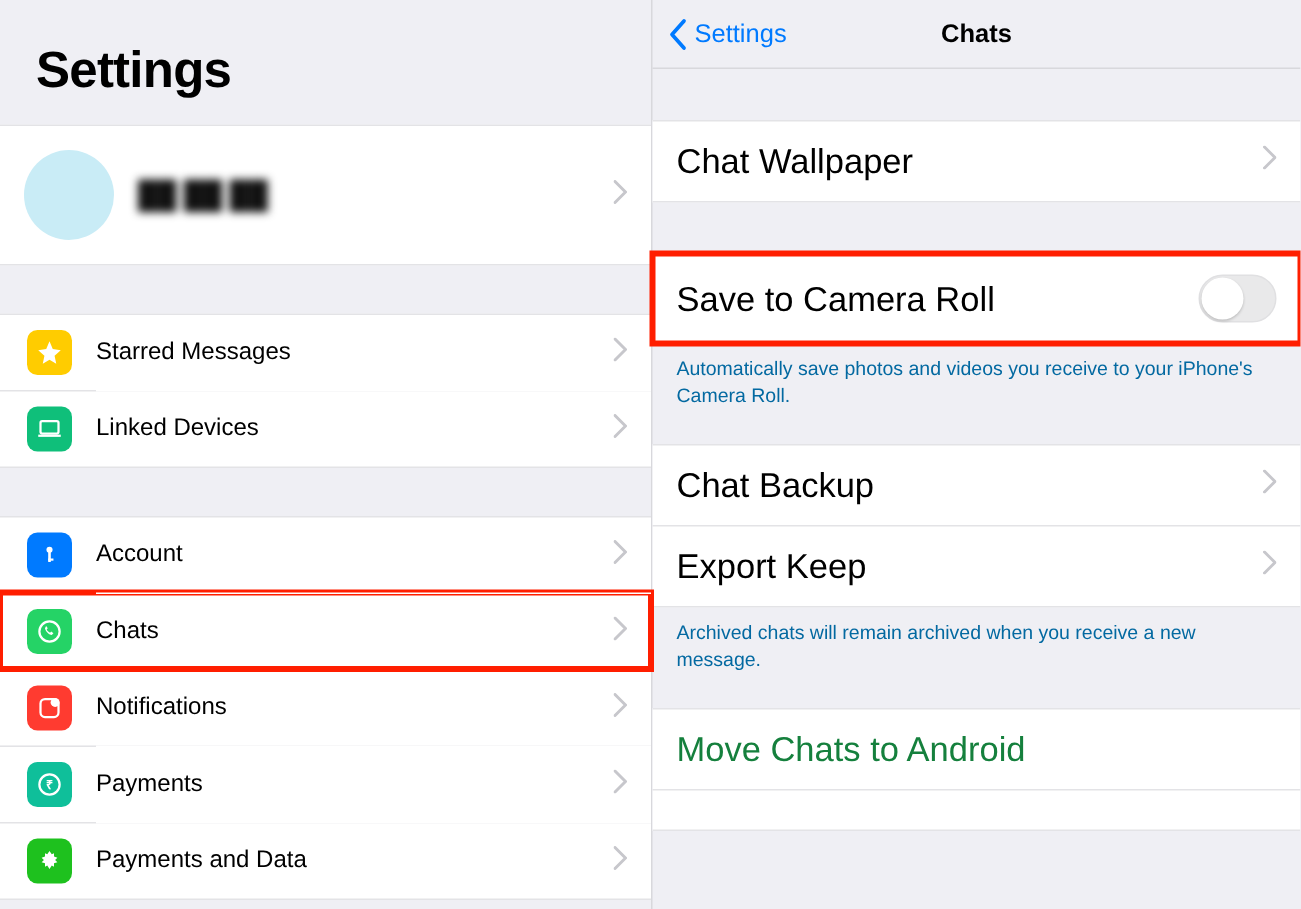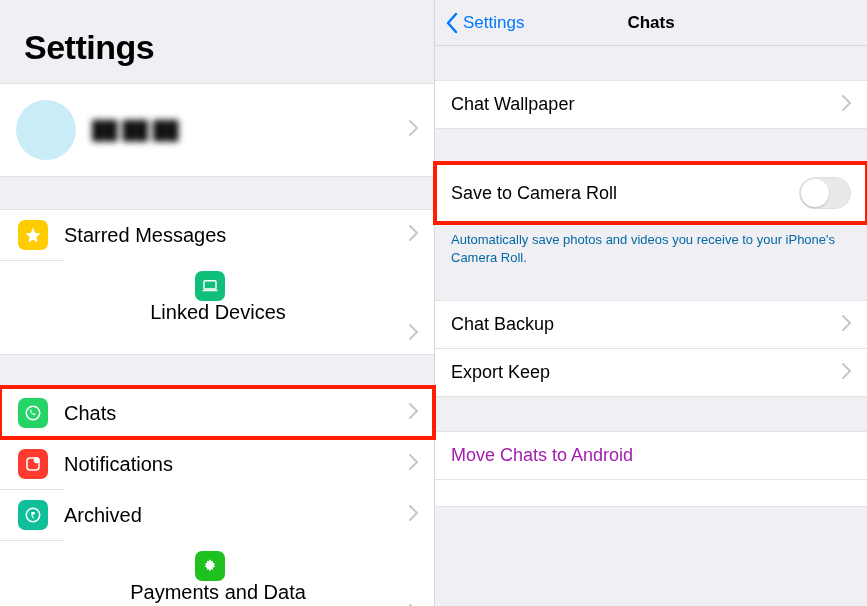--- a/index.html
+++ b/index.html
@@ -53,35 +53,35 @@
   }
   .group { margin-top: 32px; }
   .row {
     display: flex;
     align-items: center;
     background: #fff;
     padding: 10px 16px 10px 18px;
     border-top: 1px solid #e3e3e6;
     position: relative;
   }
-  .row:last-child { border-bottom: 1px solid #e3e3e6; flex-direction: column; }
+  .row:last-child { border-bottom: 1px solid #e3e3e6; }
   .row + .row::before {
     content: "";
     position: absolute;
     top: -1px; left: 64px; right: 0;
     height: 1px; background: #fff;
   }
   .icon-box {
     width: 30px; height: 30px;
     border-radius: 7px;
     display: flex; align-items: center; justify-content: center;
     flex-shrink: 0;
     margin-right: 16px;
   }
-  .row-label { font-size: 20px; }
+  .row-label { font-size: 16px; }
   .highlight-red {
     outline: 4px solid #ff1e00;
     outline-offset: -2px;
     z-index: 2;
   }
 
   
   .ic-star { background:#ffcc00; }
   .ic-star svg { fill:#fff; width:18px; height:18px; }
   .ic-linked { background:#0fbf7a; }
@@ -116,32 +116,32 @@
   .back svg { stroke:#007aff; }
   .nav-title {
     position: absolute;
     left: 0; right: 0;
     text-align: center;
     font-size: 17px;
     font-weight: 600;
     pointer-events: none;
   }
   .r-group { margin-top: 34px; }
-  .r-group-sm { margin-top: 34px; }
+  .r-group-sm { margin-top: 24px; }
   .r-row {
     display: flex;
     align-items: center;
     background: #fff;
     padding: 13px 16px;
     border-top: 1px solid #e3e3e6;
     position: relative;
   }
   .r-row:last-child { border-bottom: 1px solid #e3e3e6; }
-  .r-label { font-size: 18px; }
-  .r-link { color:#a21caf; }
+  .r-label { font-size: 23px; }
+  .r-link { color:#15803d; }
   .footer-note {
     color:#0369a1;
     font-size: 13px;
     padding: 8px 12px 0 16px;
     line-height: 1.35;
   }
   .toggle {
     margin-left: auto;
     width: 52px; height: 32px;
     border-radius: 16px;
@@ -208,20 +208,35 @@
       <span class="row-label">Linked Devices</span>
       <span class="chevron">
         <svg width="9" height="16" viewBox="0 0 9 16">
             <path d="M1 1l7 7-7 7" stroke="#c7c7cc" stroke-width="2" fill="none" stroke-linecap="round" stroke-linejoin="round"></path>
           </svg>
       </span>
     </div>
   </div>
 
   <div class="group">
+    <div class="row">
+      <div class="icon-box ic-account">
+        <svg viewBox="0 0 24 24">
+            <circle cx="12" cy="6" r="3.5" fill="#fff"></circle>
+            <rect x="10.5" y="8" width="3" height="12" fill="#fff"></rect>
+            <rect x="10.5" y="16" width="6" height="2.5" fill="#fff"></rect>
+          </svg>
+      </div>
+      <span class="row-label">Account</span>
+      <span class="chevron">
+        <svg width="9" height="16" viewBox="0 0 9 16">
+            <path d="M1 1l7 7-7 7" stroke="#c7c7cc" stroke-width="2" fill="none" stroke-linecap="round" stroke-linejoin="round"></path>
+          </svg>
+      </span>
+    </div>
     <div class="row highlight-red">
       <div class="icon-box ic-chats">
         <svg viewBox="0 0 24 24">
             <circle cx="12" cy="12" r="9" fill="none" stroke="#fff" stroke-width="2"></circle>
             <path d="M8 9c0 0 1 5 6 6l1.5-1.5-2-1.5-1 1c-1.5-0.5-2.5-1.5-3-3l1-1L9 7 8 9z" fill="#fff"></path>
           </svg>
       </div>
       <span class="row-label">Chats</span>
       <span class="chevron">
         <svg width="9" height="16" viewBox="0 0 9 16">
@@ -243,21 +258,21 @@
           </svg>
       </span>
     </div>
     <div class="row">
       <div class="icon-box ic-pay">
         <svg viewBox="0 0 24 24">
             <circle cx="12" cy="12" r="9" fill="none" stroke="#fff" stroke-width="2"></circle>
             <text x="12" y="16" text-anchor="middle" font-size="11" fill="#fff" font-weight="bold">₹</text>
           </svg>
       </div>
-      <span class="row-label">Archived</span>
+      <span class="row-label">Payments</span>
       <span class="chevron">
         <svg width="9" height="16" viewBox="0 0 9 16">
             <path d="M1 1l7 7-7 7" stroke="#c7c7cc" stroke-width="2" fill="none" stroke-linecap="round" stroke-linejoin="round"></path>
           </svg>
       </span>
     </div>
     <div class="row">
       <div class="icon-box ic-storage">
         <svg viewBox="0 0 24 24">
             <path d="M12 3l2 3 2-1 0 3 3 1-2 2 2 2-3 1 0 3-2-1-2 3-2-3-2 1 0-3-3-1 2-2-2-2 3-1 0-3 2 1z" fill="#fff"></path>
@@ -315,20 +330,21 @@
     <div class="r-row">
       <span class="r-label">Export Keep</span>
       <span class="chevron">
         <svg width="9" height="16" viewBox="0 0 9 16">
             <path d="M1 1l7 7-7 7" stroke="#c7c7cc" stroke-width="2" fill="none" stroke-linecap="round" stroke-linejoin="round"></path>
           </svg>
       </span>
     </div>
   </div>
 
+  <div class="footer-note">Archived chats will remain archived when you receive a new message.</div>
 
   <div class="r-group-sm">
     <div class="r-row">
       <span class="r-label r-link">Move Chats to Android</span>
     </div>
     <div class="r-row">
       
     </div>
   </div>
 </div>

